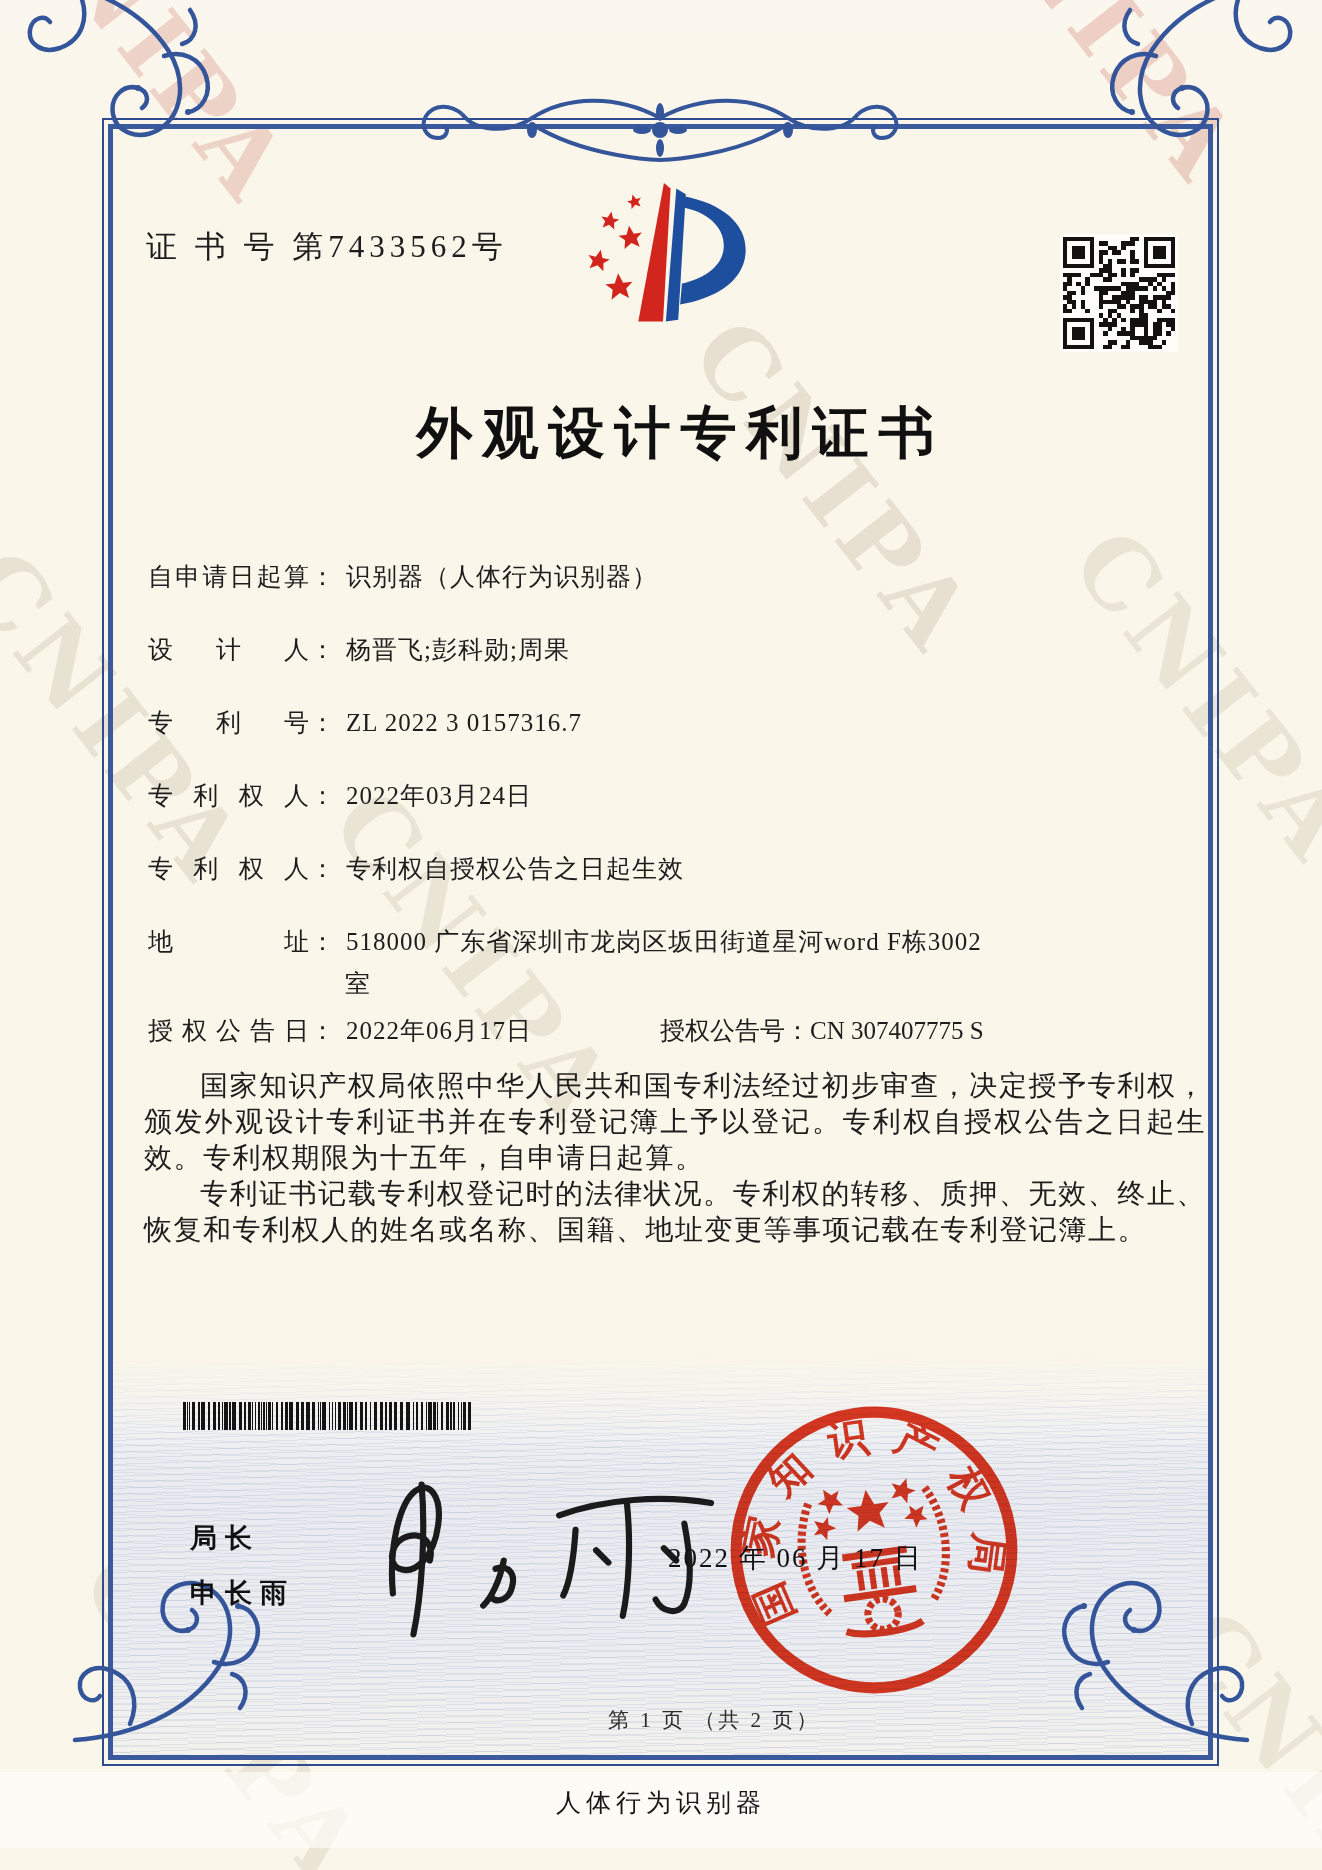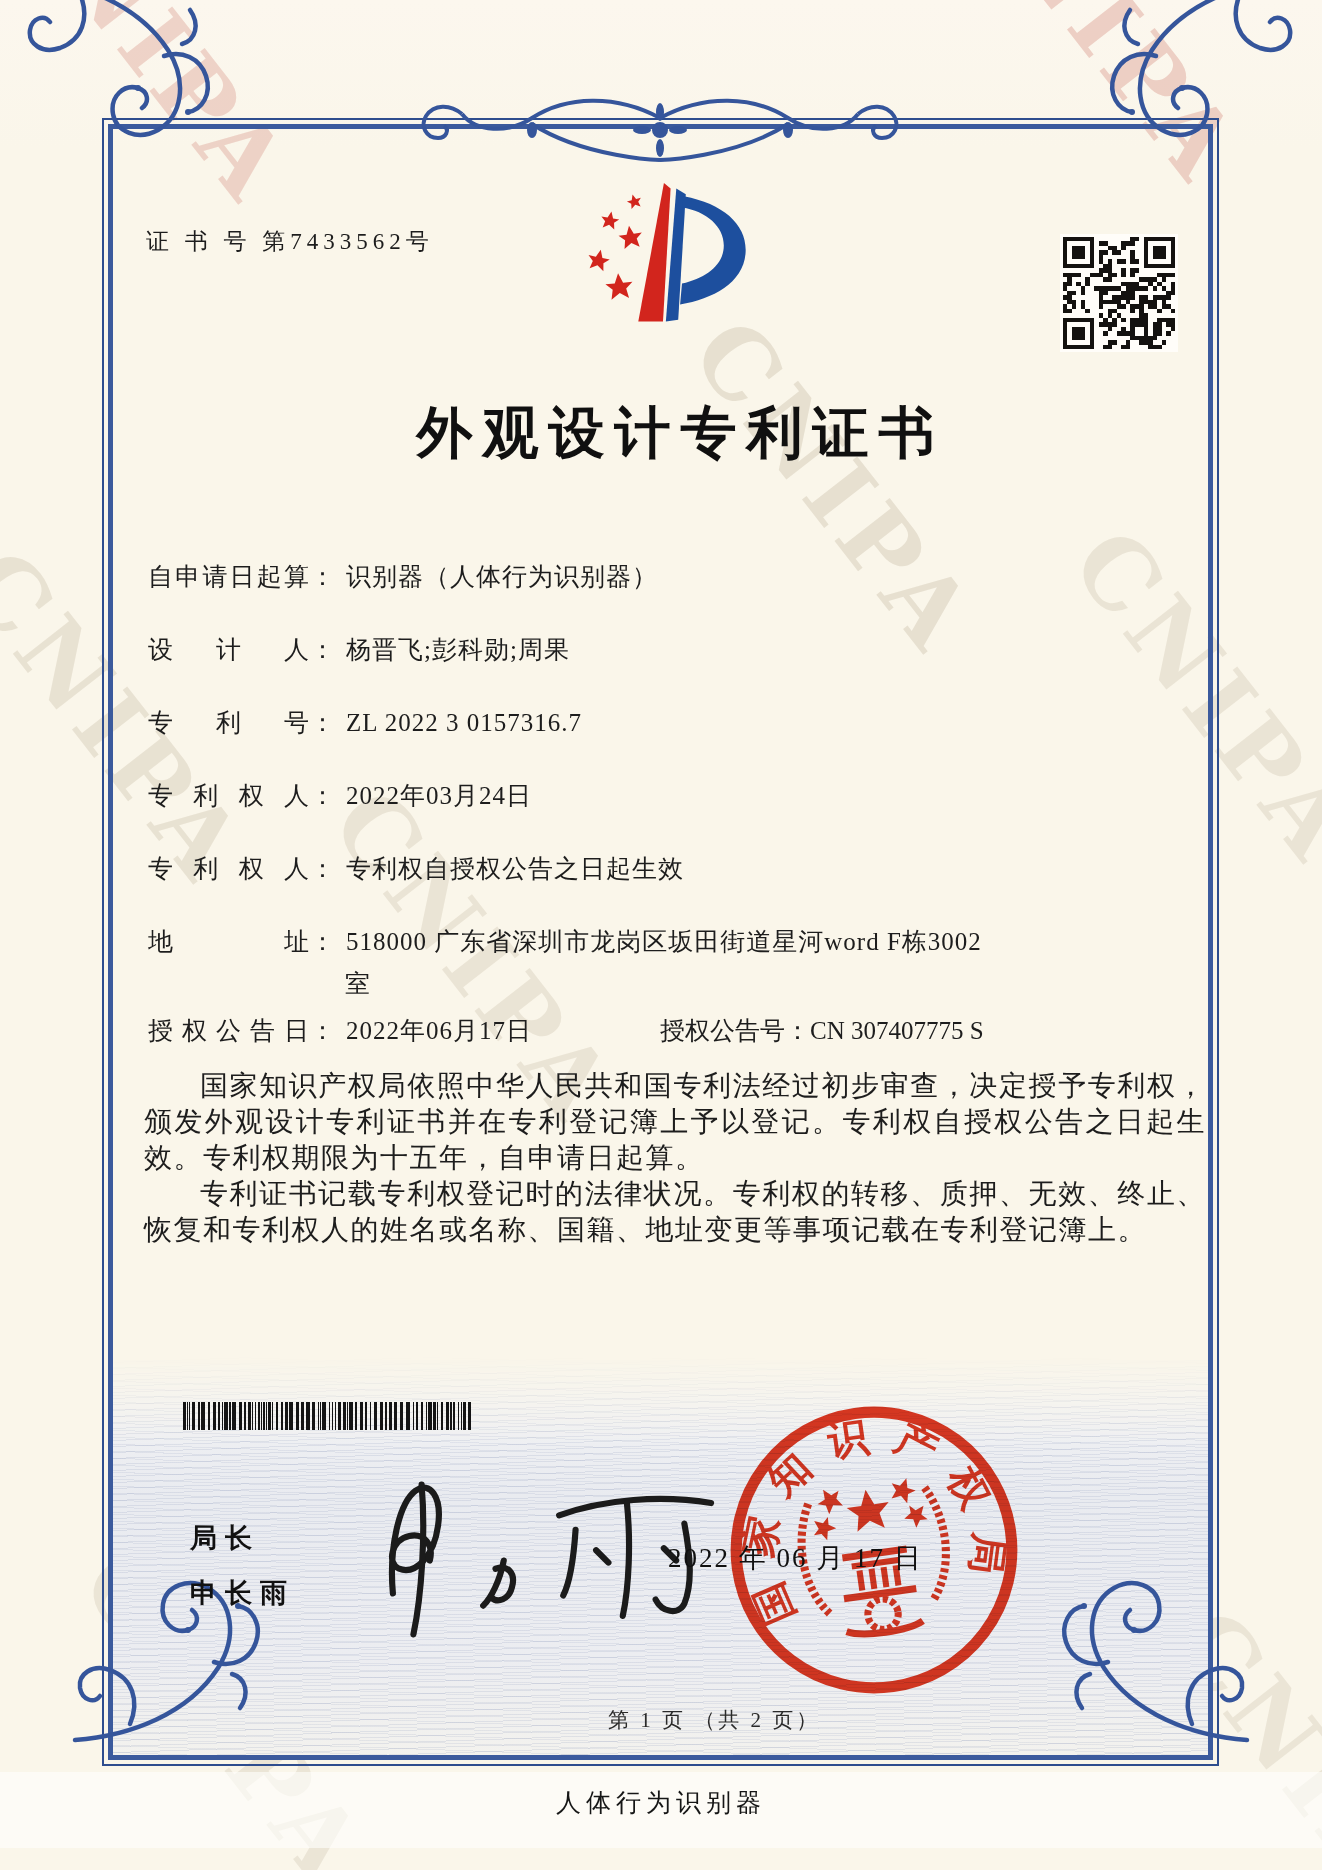--- a/index.html
+++ b/index.html
@@ -20,21 +20,21 @@
     border:2px solid #2e4d8e; box-sizing:border-box;
   }
   .frame-inner{
     position:absolute; left:4px; top:4px; right:4px; bottom:4px;
     border:5px solid #3b5a9d; box-sizing:border-box;
   }
   .ornament{ position:absolute; pointer-events:none; }
   .ornament svg{ display:block; }
   
   .cert-no{
-    position:absolute; left:146px; top:226px; font-size:23px; letter-spacing:5px;
+    position:absolute; left:146px; top:226px; font-size:31px; letter-spacing:5px;
   }
   .logo{ position:absolute; left:568px; top:180px; width:190px; height:154px; }
   .qr{
     position:absolute; left:1060px; top:234px; width:118px; height:118px;
     background:#fffdf9; padding:3px; box-sizing:border-box;
   }
   .title{
     position:absolute; left:102px; top:396px; width:1117px; text-align:center;
     font-size:56px; font-weight:bold; letter-spacing:10px; color:#101010;padding-left:20px;
   }

